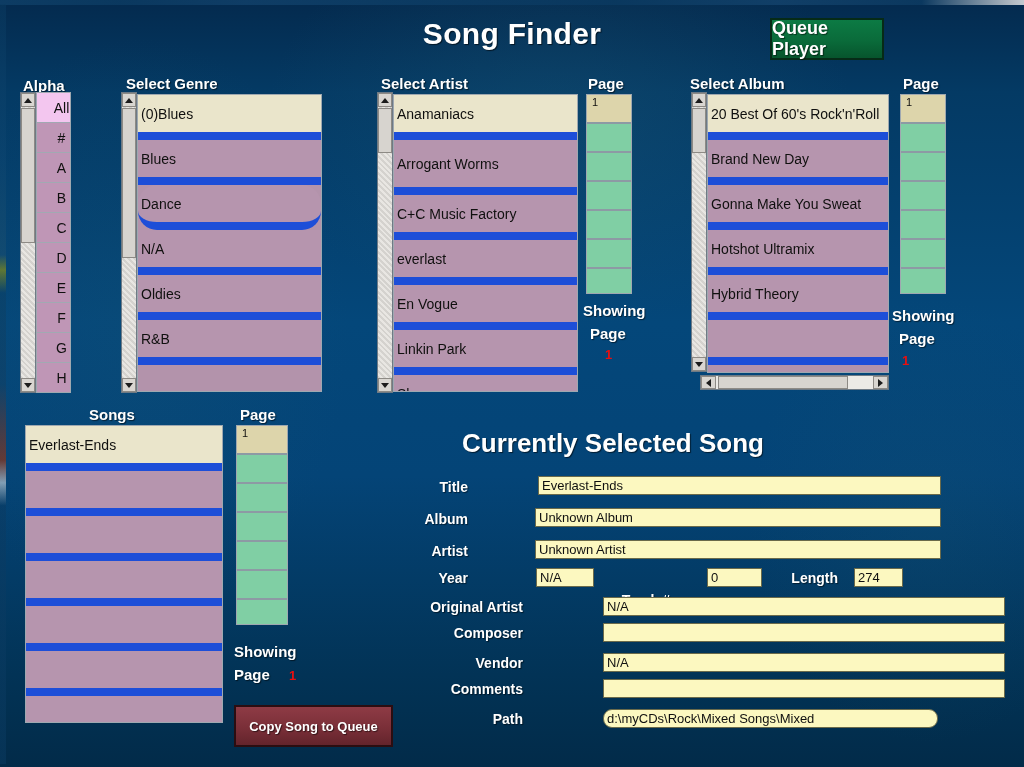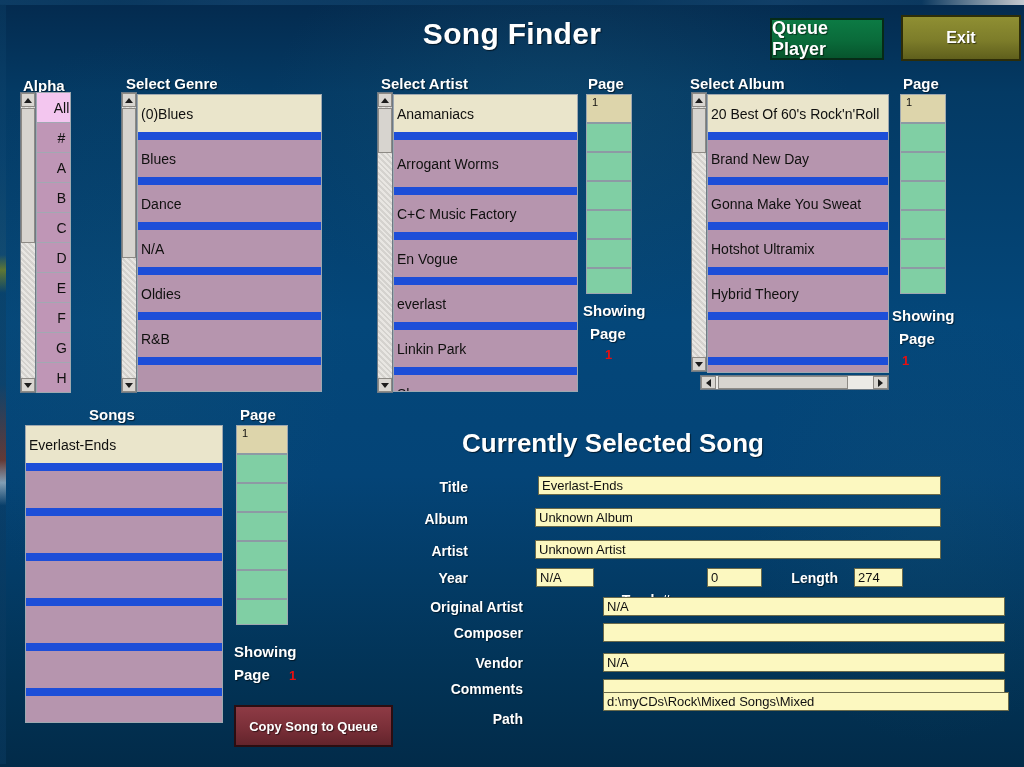--- a/index.html
+++ b/index.html
@@ -99,21 +99,20 @@
 <body>
 
 <div id="app">
 
   <div class="topstrip"></div>
   <div class="edge-ghost"></div>
 
   <div class="title">Song Finder</div>
 
   <div class="btn btn-queue">Queue Player</div>
-  <div class="btn btn-exit">Exit</div>
   <div class="btn btn-copy">Copy Song to Queue</div>
 
   <div class="hdr" style="left:23px;top:77px;">Alpha</div>
   <div class="vsb" id="alpha-sb" style="left:20px;top:92px;height:301px;">
     <div class="arrow up">
         <div class="tri up"></div>
       </div>
     <div class="thumb" style="top:15px;height:135px;"></div>
     <div class="arrow down">
         <div class="tri down"></div>
@@ -162,21 +161,21 @@
         <div class="tri down"></div>
       </div>
   </div>
   <div class="lb" id="genre-list" style="left:137px;top:94px;width:185px;height:298px;">
       <div class="row sel" style="height: 45px;">
         <span>(0)Blues</span>
       </div>
       <div class="row" style="height: 45px;">
         <span>Blues</span>
       </div>
-      <div class="row" style="height: 45px;">
+      <div class="row" style="height: 45px; border-radius: 19px;">
         <span>Dance</span>
       </div>
       <div class="row" style="height: 45px;">
         <span>N/A</span>
       </div>
       <div class="row" style="height: 45px;">
         <span>Oldies</span>
       </div>
       <div class="row" style="height: 45px;">
         <span>R&amp;B</span>
@@ -197,24 +196,24 @@
       <div class="row sel" style="height: 45px;">
         <span>Anamaniacs</span>
       </div>
       <div class="row" style="height: 55px;">
         <span>Arrogant Worms</span>
       </div>
       <div class="row" style="height: 45px;">
         <span>C+C Music Factory</span>
       </div>
       <div class="row" style="height: 45px;">
+        <span>everlast</span>
+      </div>
+      <div class="row" style="height: 45px;">
         <span>En Vogue</span>
-      </div>
-      <div class="row" style="height: 45px;">
-        <span>everlast</span>
       </div>
       <div class="row" style="height: 45px;">
         <span>Linkin Park</span>
       </div>
       <div class="row" style="height: 45px;">
         <span>Shaggy</span>
       </div>
     </div>
 
   <div class="hdr" style="left:588px;top:75px;">Page</div>
@@ -392,15 +391,15 @@
   <div class="flabel" style="left:402px;top:625px;width:121px;">Composer</div>
   <div class="fld" style="left:603px;top:623px;width:402px;height:19px;"></div>
 
   <div class="flabel" style="left:402px;top:655px;width:121px;">Vendor</div>
   <div class="fld" style="left:603px;top:653px;width:402px;height:19px;">N/A</div>
 
   <div class="flabel" style="left:402px;top:681px;width:121px;">Comments</div>
   <div class="fld" style="left:603px;top:679px;width:402px;height:19px;"></div>
 
   <div class="flabel" style="left:402px;top:711px;width:121px;">Path</div>
-  <div class="fld" style="left:603px;top:692px;width:406px;height:19px;">d:\myCDs\Rock\Mixed Songs\Mixed</div>
+  <div class="fld" style="left:603px;top:709px;width:335px;height:19px;border-radius:9px;">d:\myCDs\Rock\Mixed Songs\Mixed</div>
 
 </div>
 
 </body></html>

